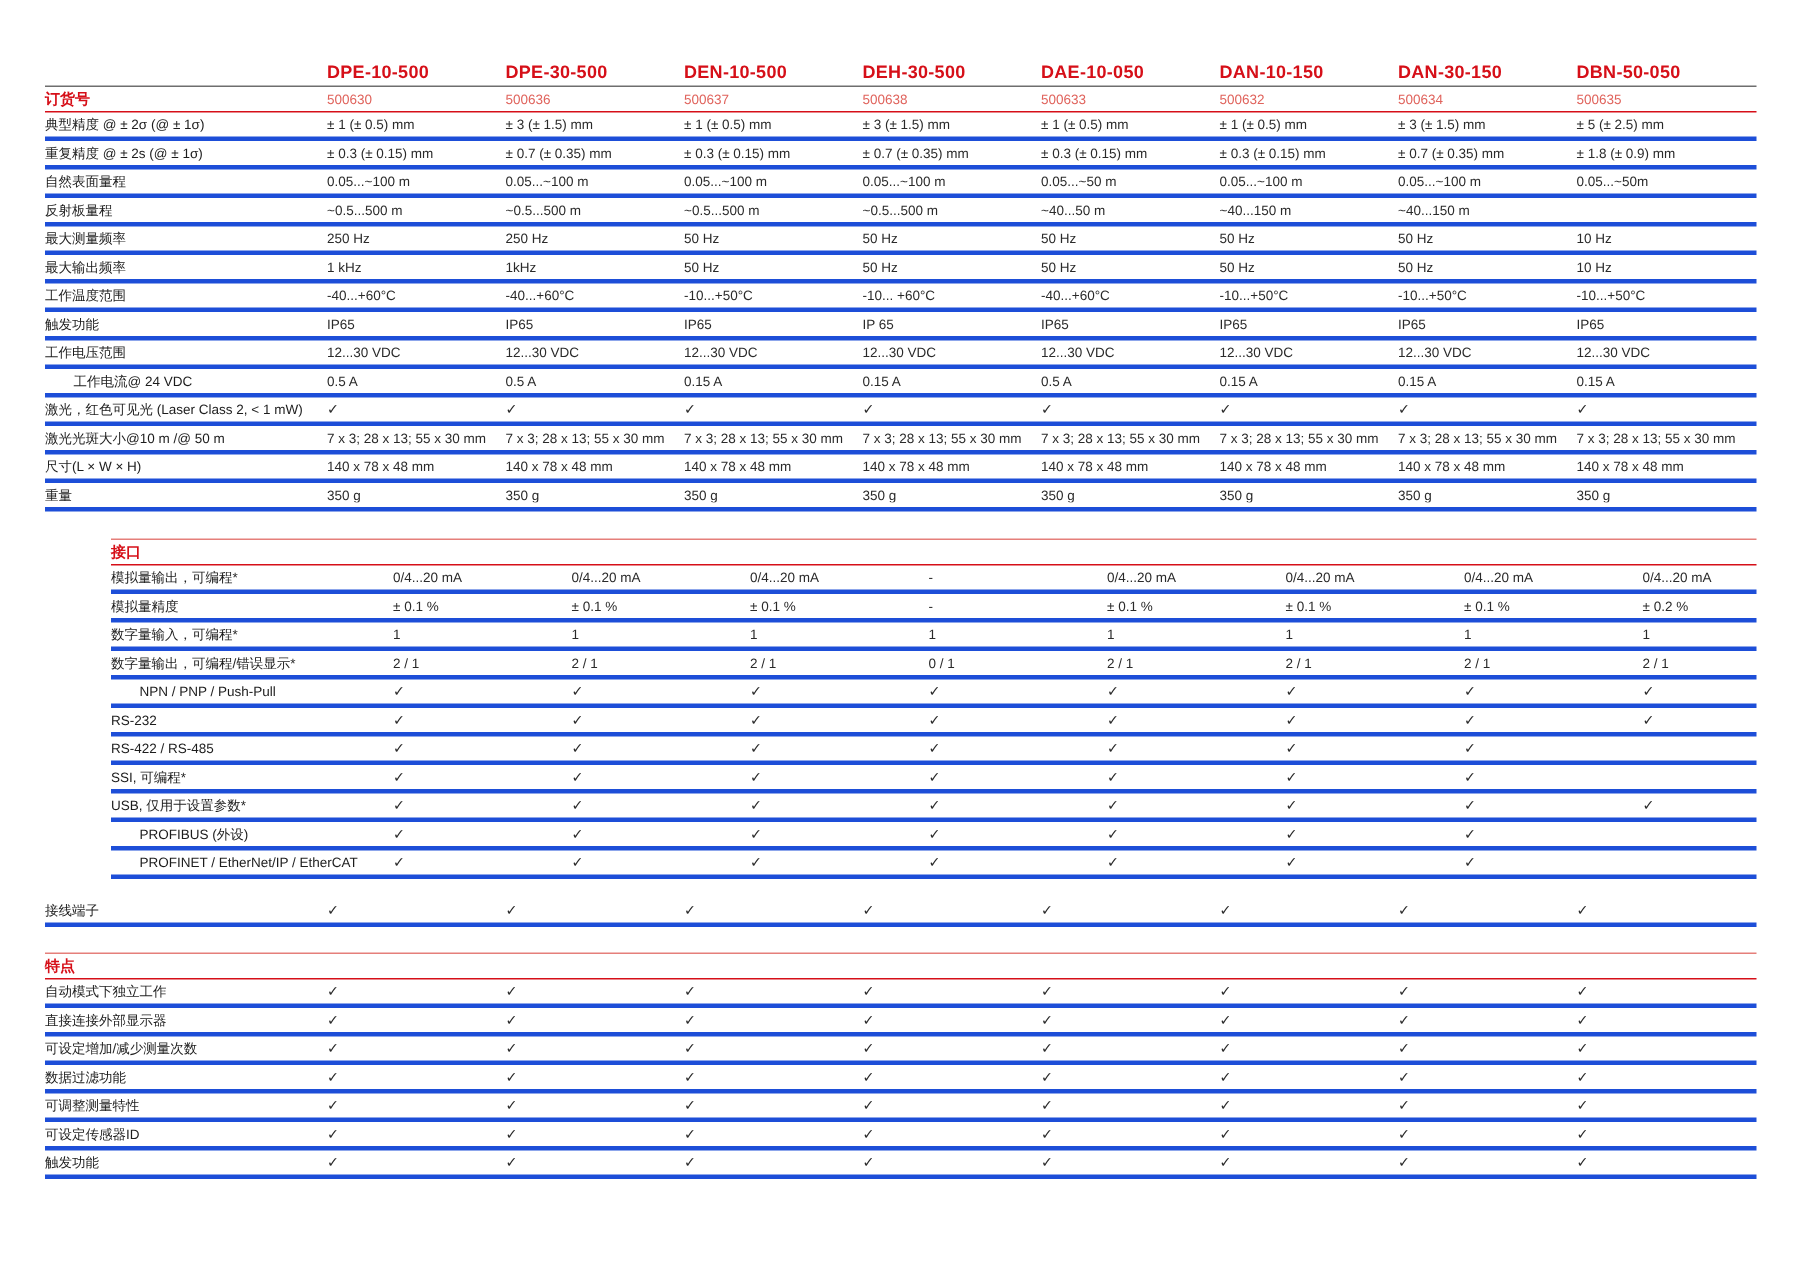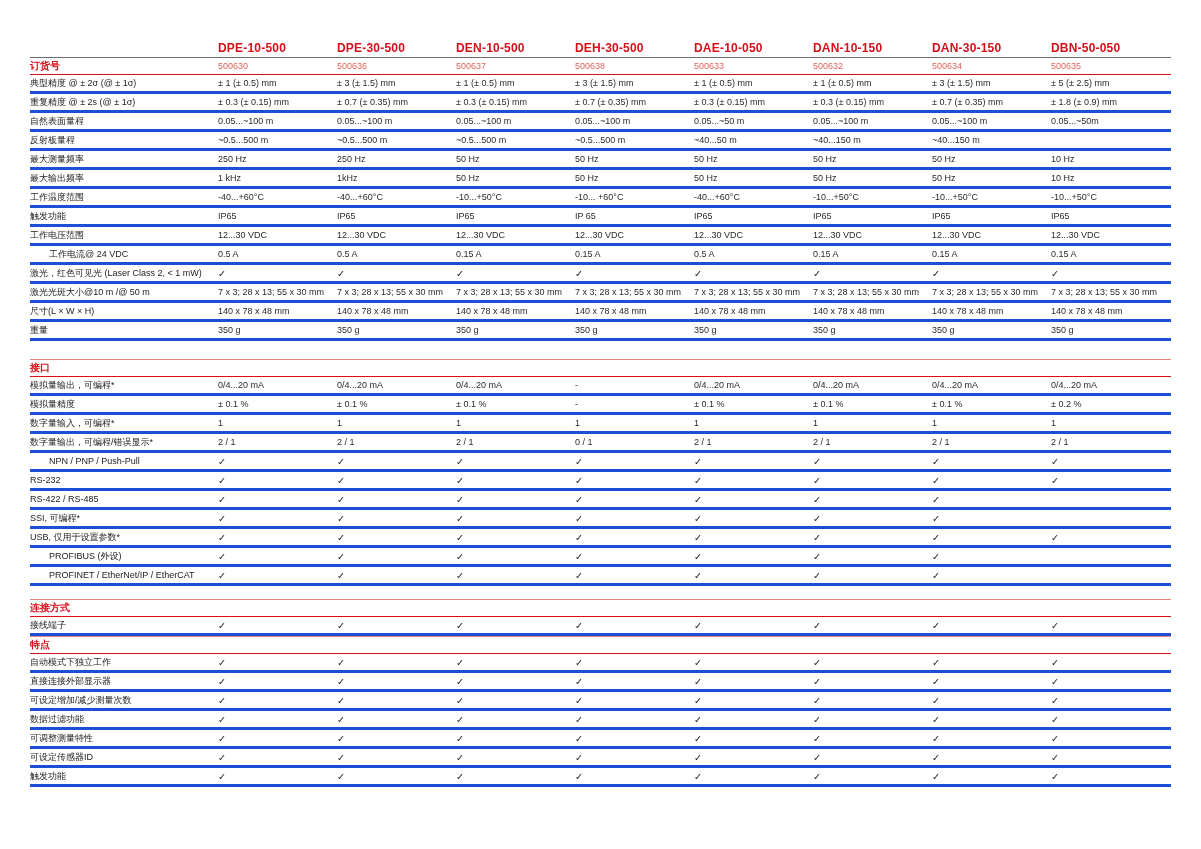--- a/index.html
+++ b/index.html
@@ -40,23 +40,23 @@
     border-bottom:1px solid #d60f18;
   }
   .section-title{
     color:#d60f18;font-weight:bold;font-size:10px;
   }
   .sec-1 .section-title-row,
   .sec-2 .section-title-row,
   .sec-3 .section-title-row{
     border-top:1px solid #e57f7a;
   }
-  .sec-1{margin-top:18px;}
+  .sec-1{margin-top:18px;margin-left:44px;}
   .sec-2{margin-top:13px;}
-  .sec-3{}
+  .sec-3{margin-top:17px;}
   .data-row{
     height:16px;
     border-bottom:3px solid #1d4ed8;
   }
   .row-label{
     font-size:9px;color:#1c1c1c;white-space:nowrap;overflow:hidden;
   }
   .row-label.indent{padding-left:19px;}
   .cell-value{
     font-size:9px;color:#2a2a2a;white-space:nowrap;overflow:hidden;
@@ -368,23 +368,20 @@
         <div class="cell-value check">✓</div>
         <div class="cell-value check">✓</div>
         <div class="cell-value check">✓</div>
         <div class="cell-value check">✓</div>
         <div class="cell-value check">✓</div>
         <div class="cell-value check">✓</div>
         <div class="cell-value"></div>
       </div>
     </div>
     <div class="section sec-2">
-      <div class="section-title-row">
-        <div class="section-title">连接方式</div>
-      </div>
       <div class="row data-row">
         <div class="row-label">接线端子</div>
         <div class="cell-value check">✓</div>
         <div class="cell-value check">✓</div>
         <div class="cell-value check">✓</div>
         <div class="cell-value check">✓</div>
         <div class="cell-value check">✓</div>
         <div class="cell-value check">✓</div>
         <div class="cell-value check">✓</div>
         <div class="cell-value check">✓</div>

